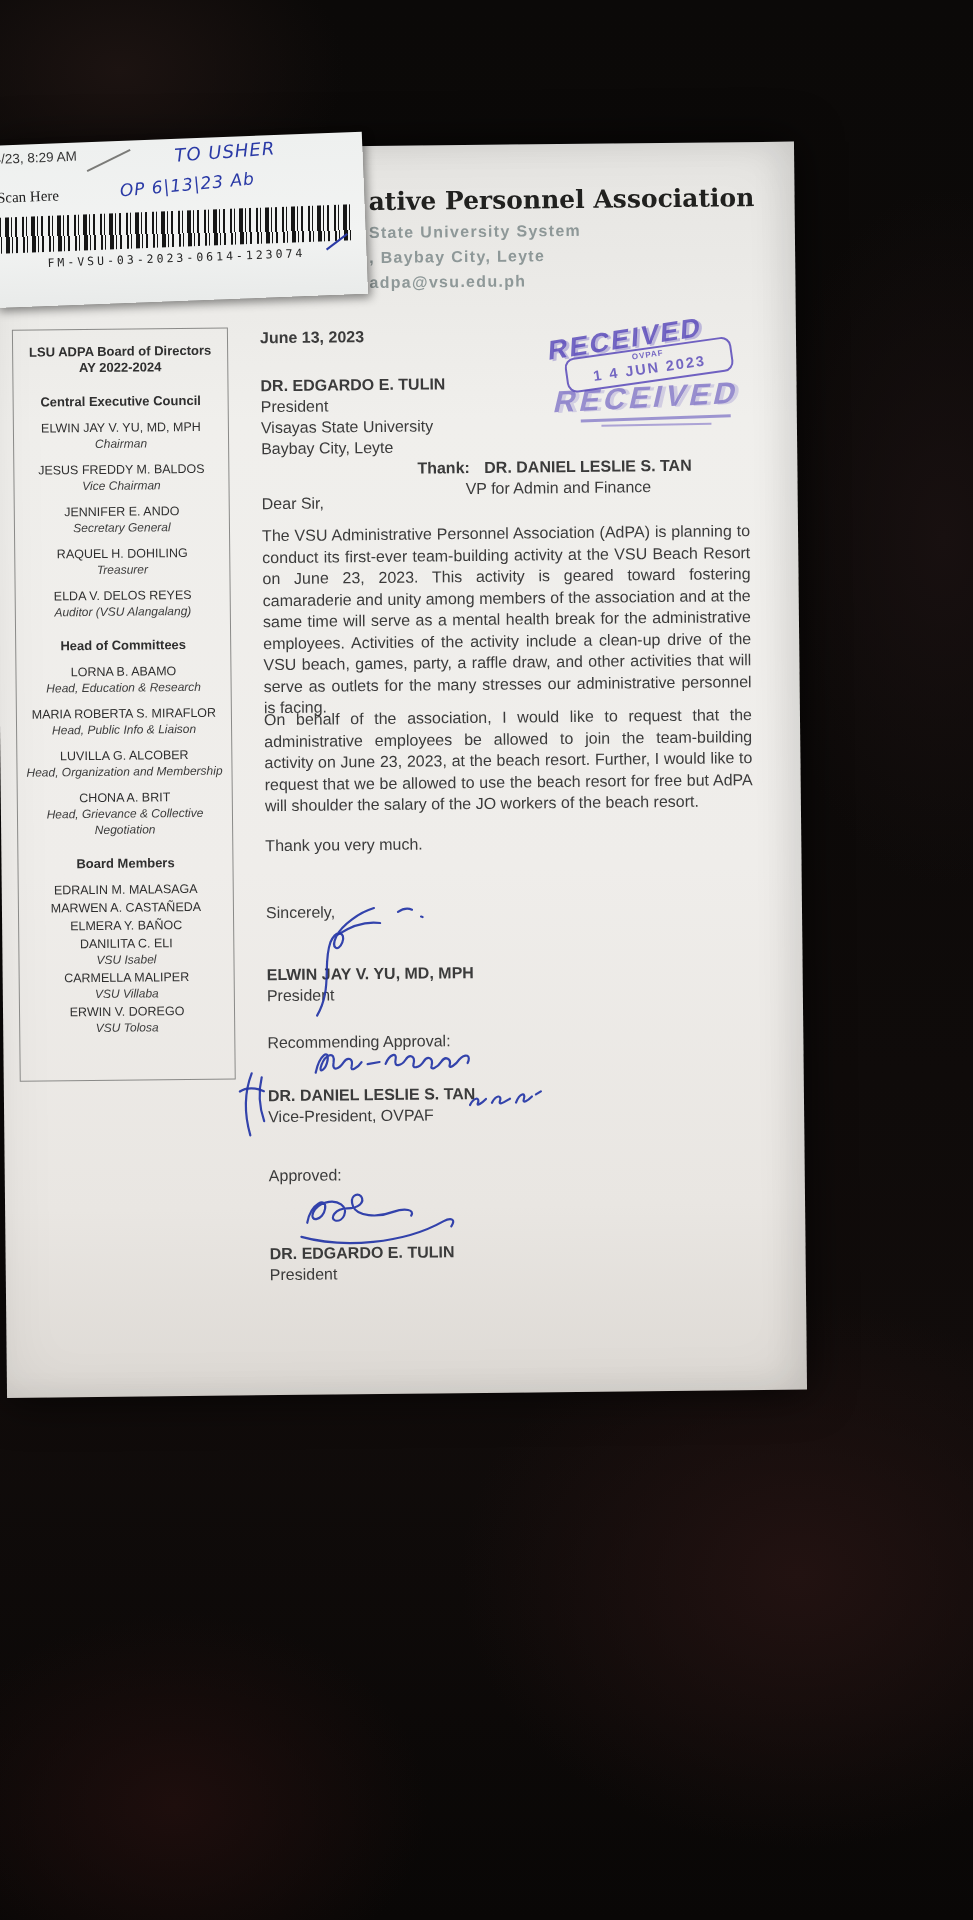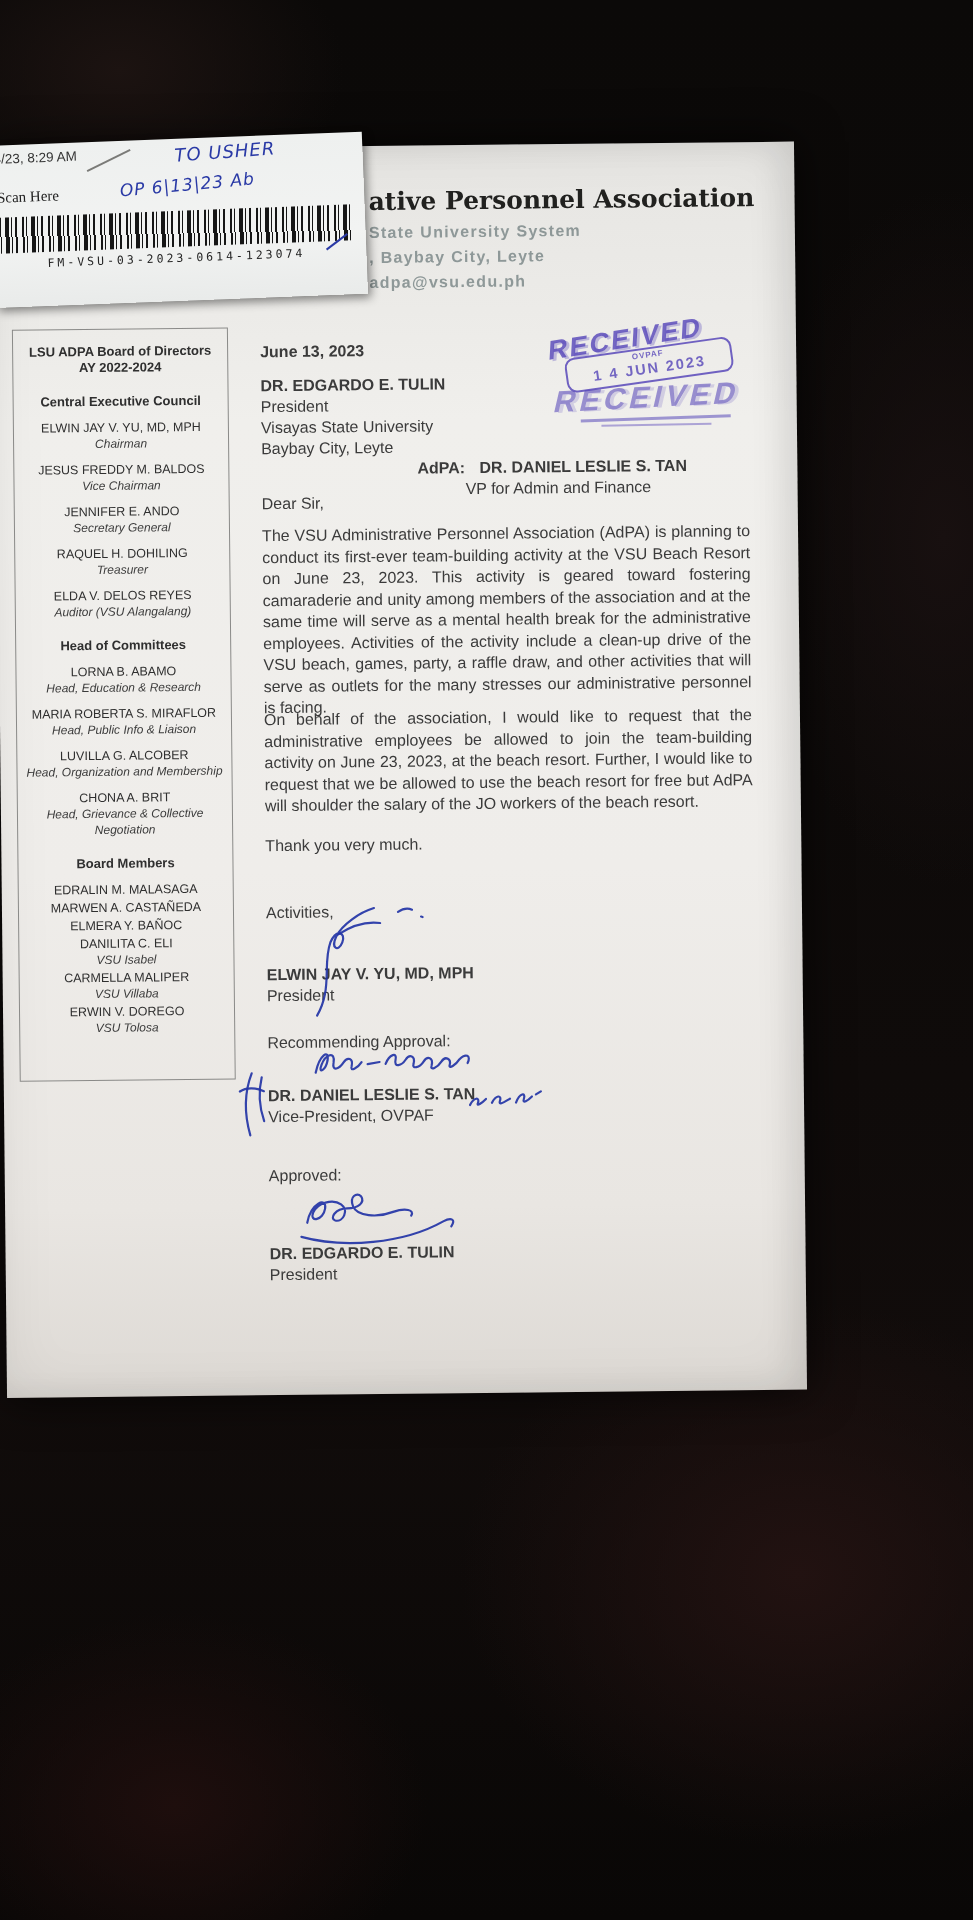--- a/index.html
+++ b/index.html
@@ -135,46 +135,46 @@
       <div class="sb-name tight" data-interactable="false">DANILITA C. ELI</div>
       <div class="sb-role" data-interactable="false">VSU Isabel</div>
       <div class="sb-name tight" data-interactable="false">CARMELLA MALIPER</div>
       <div class="sb-role" data-interactable="false">VSU Villaba</div>
       <div class="sb-name tight" data-interactable="false">ERWIN V. DOREGO</div>
       <div class="sb-role" data-interactable="false">VSU Tolosa</div>
     </div>
 
     <div class="main" data-interactable="false">
 
-      <div class="abs bold" style="top:194px" data-interactable="false">June 13, 2023</div>
+      <div class="abs bold" style="top:180px" data-interactable="false">June 13, 2023</div>
 
       <div class="abs blockline" style="top:228px" data-interactable="false">
         <div class="bold" data-interactable="false">DR. EDGARDO E. TULIN</div>
         <div data-interactable="false">President</div>
         <div data-interactable="false">Visayas State University</div>
         <div data-interactable="false">Baybay City, Leyte</div>
       </div>
 
       <div class="abs blockline" style="top:312px;left:156px" data-interactable="false">
         <div class="bold">
-          <span data-interactable="false">AdPA:</span>
+          <span data-interactable="false">Thank:</span>
           <span style="margin-left:10px" data-interactable="false">DR. DANIEL LESLIE S. TAN</span>
         </div>
         <div style="margin-left:48px" data-interactable="false">VP for Admin and Finance</div>
       </div>
 
       <div class="abs" style="top:346px" data-interactable="false">Dear Sir,</div>
 
       <p class="abs just" style="top:358px;width:488px;margin:0;padding-top:20px" data-interactable="false">The VSU Administrative Personnel Association (AdPA) is planning to conduct its first-ever team-building activity at the VSU Beach Resort on June 23, 2023.  This activity is geared toward fostering camaraderie and unity among members of the association and at the same time will serve as a mental health break for the administrative employees.  Activities of the activity include a clean-up drive of the VSU beach, games, party, a raffle draw, and other activities that will serve as outlets for the many stresses our administrative personnel is facing.</p>
 
       <p class="abs just" style="top:562px;width:488px;margin:0" data-interactable="false">On behalf of the association, I would like to request that the administrative employees be allowed to join the team-building activity on June 23, 2023, at the beach resort.  Further, I would like to request that we be allowed to use the beach resort for free but AdPA will shoulder the salary of the JO workers of the beach resort.</p>
 
       <div class="abs" style="top:688px" data-interactable="false">Thank you very much.</div>
 
-      <div class="abs" style="top:755px" data-interactable="false">Activities,</div>
+      <div class="abs" style="top:755px" data-interactable="false">Sincerely,</div>
 
       <div class="abs blockline" style="top:817px" data-interactable="false">
         <div class="bold" data-interactable="false">ELWIN JAY V. YU, MD, MPH</div>
         <div data-interactable="false">President</div>
       </div>
 
       <div class="abs" style="top:885px" data-interactable="false">Recommending Approval:</div>
 
       <div class="abs blockline" style="top:938px" data-interactable="false">
         <div class="bold" data-interactable="false">DR. DANIEL LESLIE S. TAN</div>

